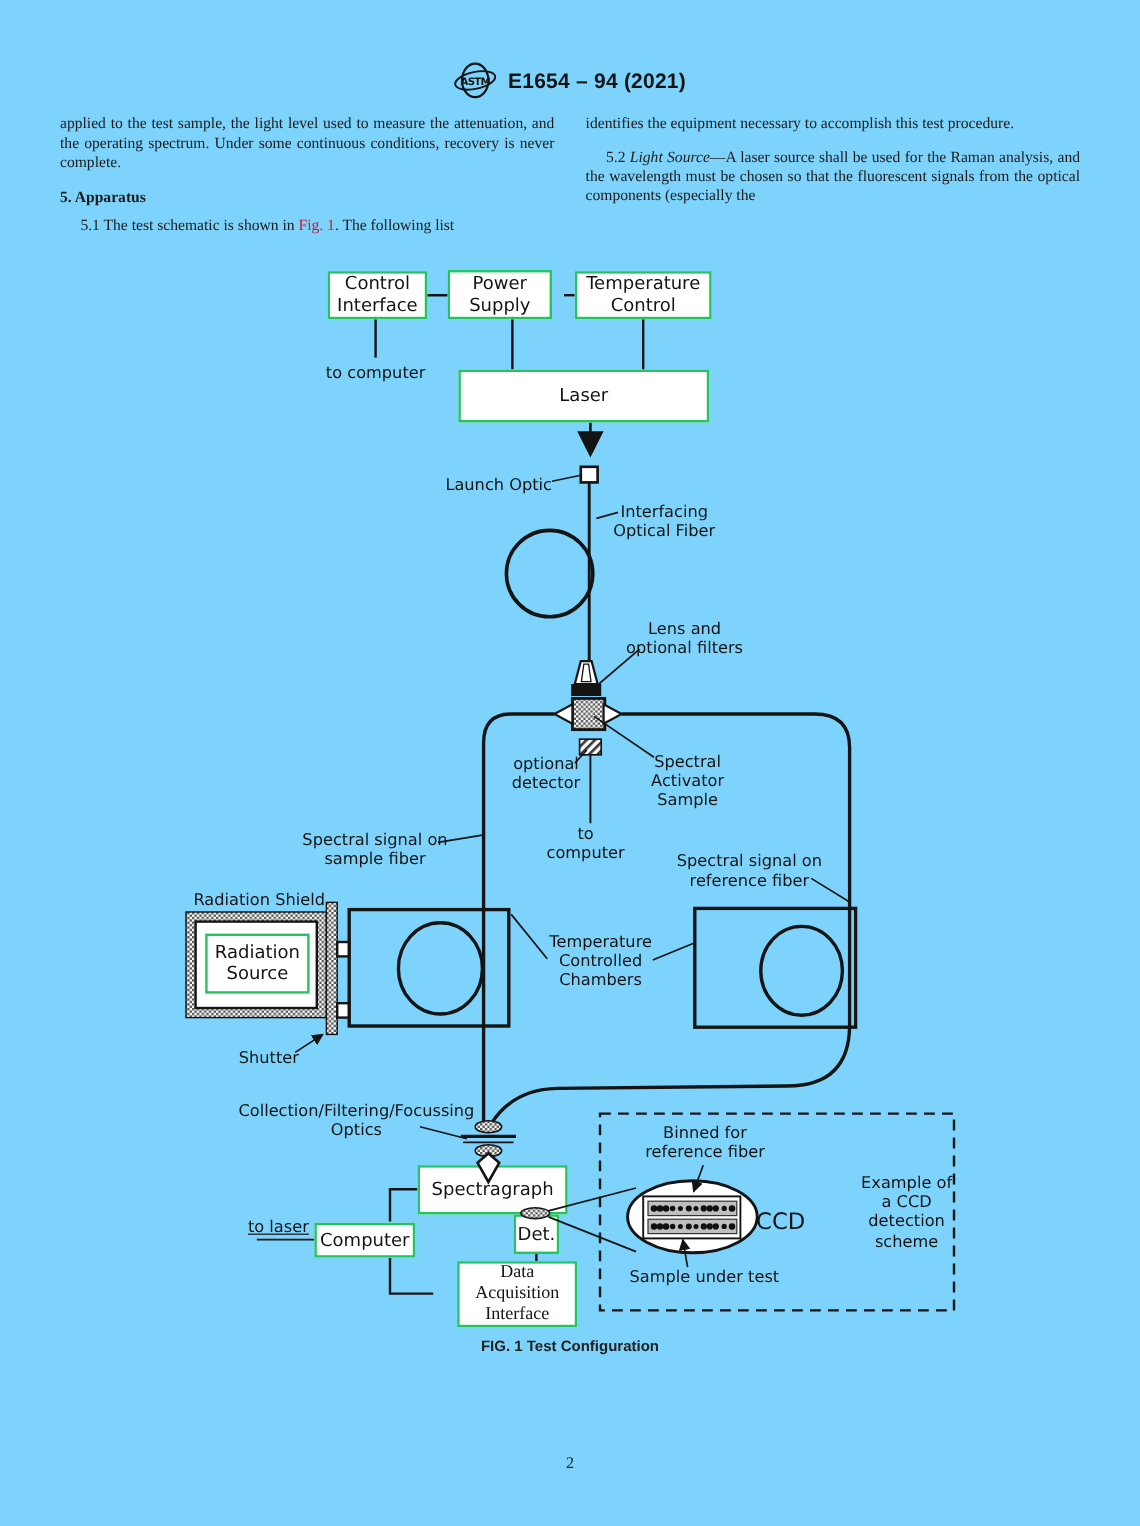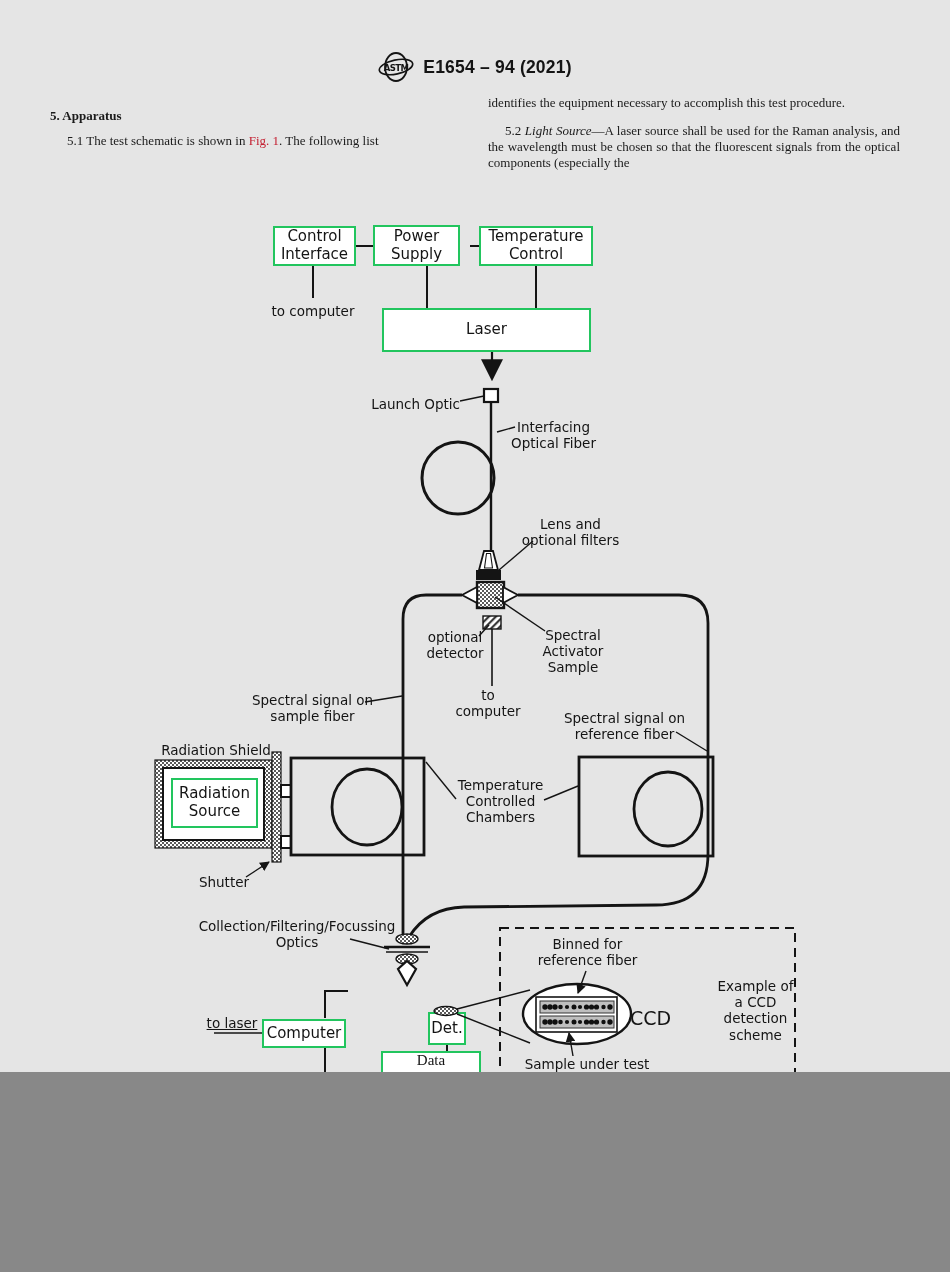--- a/index.html
+++ b/index.html
@@ -1,16 +1,16 @@
 <!DOCTYPE html>
 <html><head>
 <meta charset="utf-8">
 <style>
   html,body{margin:0;padding:0;background:#888;}
-  .page{position:relative;width:950px;height:1072px;background:#e5e5e5;margin:0 auto;overflow:hidden;
+  .page{position:relative;width:950px;height:1272px;background:#7dd3fc;margin:0 auto;overflow:hidden;
         font-family:"Liberation Serif", serif;color:#1b1b1b;}
   .header{position:absolute;left:0;right:0;top:50px;display:flex;align-items:center;justify-content:center;gap:9px;}
   .doc-title{font-family:"Liberation Sans", sans-serif;font-weight:bold;font-size:17.5px;color:#141414;letter-spacing:.2px;}
   .col{position:absolute;width:412px;font-size:13px;line-height:1.22;text-align:justify;}
   .col p{margin:0;}
   .sec-heading{font-weight:bold;text-align:left;margin:13px 0 9px 0 !important;}
   .indent{text-indent:17px;}
   .fig-link{color:#c42032;cursor:pointer;}
   .figure{position:absolute;left:0;top:220px;width:950px;height:915px;}
   .figure svg{position:absolute;left:0;top:0;}
@@ -31,20 +31,21 @@
   <div class="header">
     <svg width="36" height="34" viewBox="0 0 36 34">
       <ellipse cx="18" cy="17" rx="17" ry="7" fill="none" stroke="#141414" stroke-width="1.6" transform="rotate(-12 18 17)"></ellipse>
       <ellipse cx="18" cy="17" rx="11" ry="14" fill="none" stroke="#141414" stroke-width="1.8"></ellipse>
       <text x="18" y="20.5" text-anchor="middle" font-family="DejaVu Sans, sans-serif" font-size="8.5" font-weight="bold" letter-spacing="-0.6" fill="#141414">ASTM</text>
     </svg>
     <div class="doc-title">E1654 – 94 (2021)</div>
   </div>
 
   <div class="col" style="left:50px;top:95px;">
+    <p>applied to the test sample, the light level used to measure the attenuation, and the operating spectrum. Under some continuous conditions, recovery is never complete.</p>
     <p class="sec-heading">5. Apparatus</p>
     <p class="indent"><span>5.1  The test schematic is shown in </span><span class="fig-link">Fig. 1</span><span>. The following list</span></p>
   </div>
 
   <div class="col" style="left:488px;top:95px;">
     <p style="margin-bottom:12px;">identifies the equipment necessary to accomplish this test procedure.</p>
     <p class="indent"><span>5.2 </span><i>Light Source</i><span>—A laser source shall be used for the Raman analysis, and the wavelength must be chosen so that the fluorescent signals from the optical components (especially the</span></p>
   </div>
 
   <div class="figure">
@@ -130,20 +131,21 @@
 
     <div class="fbox" style="left:273px;top:6px;width:83px;height:40px;">Control
 Interface</div>
     <div class="fbox" style="left:373px;top:5px;width:87px;height:41px;">Power
 Supply</div>
     <div class="fbox" style="left:479px;top:6px;width:114px;height:40px;">Temperature
 Control</div>
     <div class="fbox" style="left:382px;top:88px;width:209px;height:44px;">Laser</div>
     <div class="fbox" style="left:171px;top:558px;width:87px;height:50px;">Radiation
 Source</div>
+    <div class="fbox" style="left:348px;top:751px;width:125px;height:41px;">Spectragraph</div>
     <div class="fbox" style="left:262px;top:799px;width:84px;height:29px;">Computer</div>
     <div class="fbox" style="left:428px;top:792px;width:38px;height:33px;">Det.</div>
     <div class="fbox" style="left:381px;top:831px;width:100px;height:55px;font-family:Liberation Serif, serif;">Data
 Acquisition
 Interface</div>
 
     <div class="flabel" style="left:263px;top:83px;width:100px;">to computer</div>
     <div class="flabel" style="left:368px;top:176px;width:92px;text-align:right;">Launch Optic</div>
     <div class="flabel" style="left:496px;top:199px;width:115px;">Interfacing
 Optical Fiber</div>

